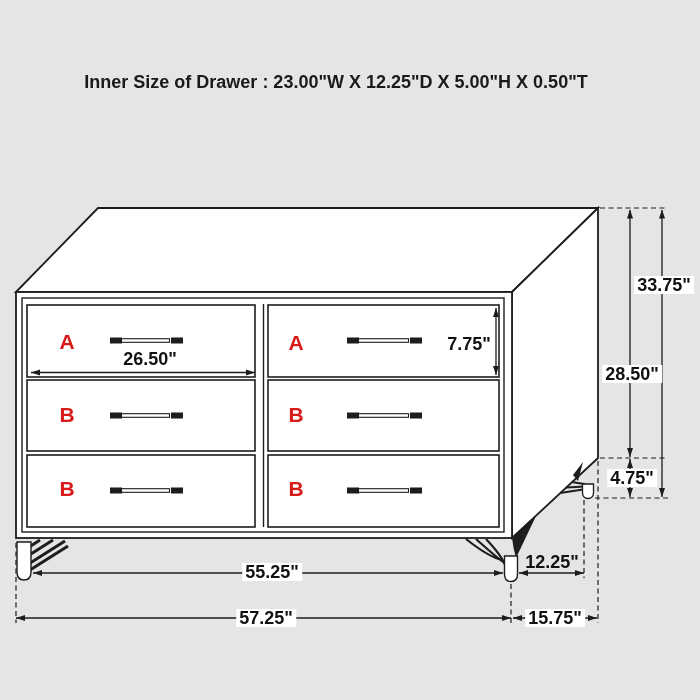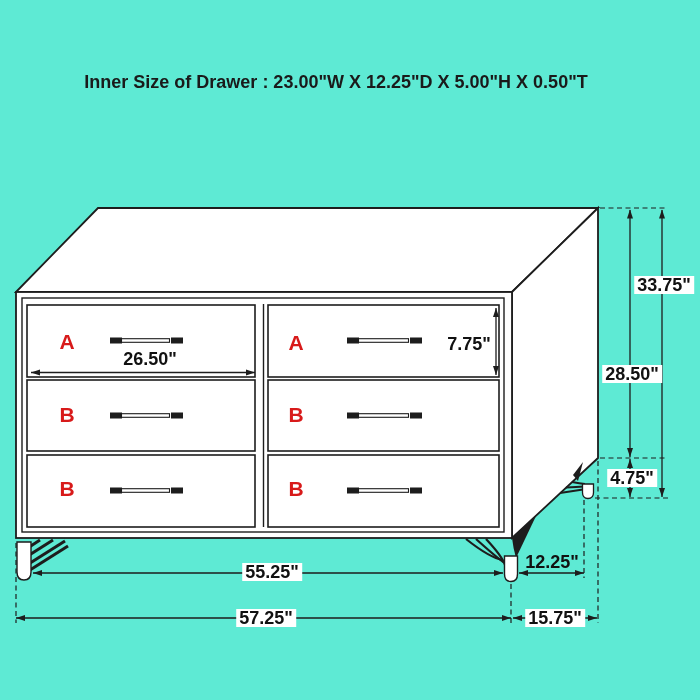--- a/index.html
+++ b/index.html
@@ -1,17 +1,17 @@
 <!DOCTYPE html>
 <html><head>
 <meta charset="utf-8">
 <style>
   html,body{margin:0;padding:0;background:#fff;}
   .canvas{
-    position:relative;width:700px;height:700px;background:#5eead4;overflow:hidden;
+    position:relative;width:700px;height:700px;background:#e5e5e5;overflow:hidden;
     font-family:"Liberation Sans",sans-serif;
   }
   .title{
     position:absolute;left:336px;top:82px;transform:translate(-50%,-50%);
     font-size:18px;font-weight:bold;color:#1a1a1a;white-space:nowrap;letter-spacing:0px;
   }
   .drawer-label{
     position:absolute;transform:translate(-50%,-50%);
     font-size:21px;font-weight:bold;color:#d81a1a;line-height:1;
   }

